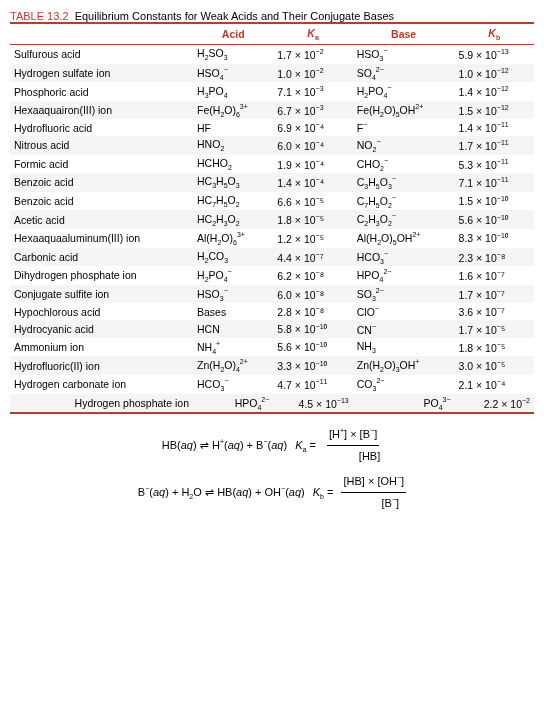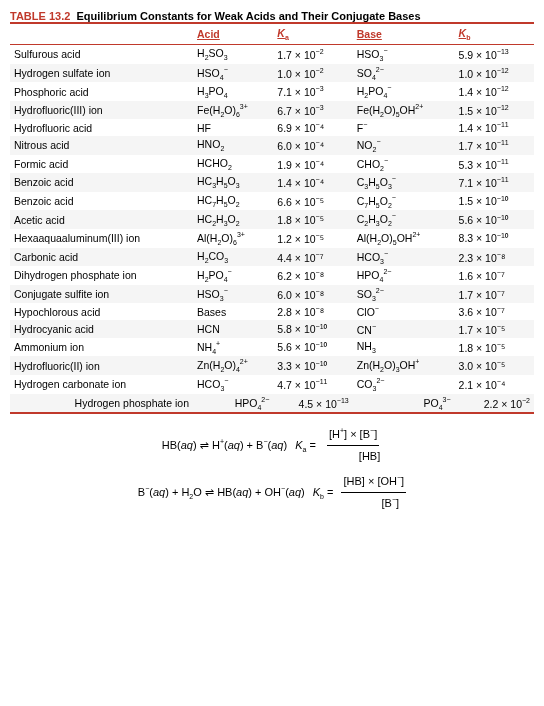--- a/index.html
+++ b/index.html
@@ -6,41 +6,40 @@
     body {
       font-family: Arial, sans-serif;
       font-size: 11px;
       background: #fff;
       width: 544px;
       min-height: 706px;
       padding: 10px;
     }
     .table-title {
       font-size: 11px;
-      font-weight: bold;
+      font-weight: normal;
       margin-bottom: 18px;
       color: #000;
     }
     .table-title span.table-num {
       color: #c0392b;
     }
     table {
       width: 100%;
       border-collapse: collapse;
       font-size: 10.5px;
     }
     th {
       border-top: 2px solid #c0392b;
       border-bottom: 1px solid #c0392b;
       padding: 3px 4px;
-      text-align: left;
+      text-align: center;
       font-weight: bold;
       color: #c0392b;
       white-space: nowrap;
-      text-decoration: underline;
     }
     th.black-header {
       color: #000;
     }
     td {
       padding: 2px 4px;
       vertical-align: middle;
       color: #000;
     }
     tr:nth-child(even) {
@@ -123,21 +122,21 @@
     <td>1.0 × 10<sup>−</sup><sup>1</sup><sup>2</sup></td>
   </tr>
       <tr>
     <td>Phosphoric acid</td>
     <td>H<sub>3</sub>PO<sub>4</sub></td>
     <td>7.1 × 10<sup>−</sup><sup>3</sup></td>
     <td>H<sub>2</sub>PO<sub>4</sub><sup>−</sup></td>
     <td>1.4 × 10<sup>−</sup><sup>1</sup><sup>2</sup></td>
   </tr>
       <tr>
-    <td>Hydrofluoric(III) ion</td>
+    <td>Hexaaquairon(III) ion</td>
     <td>Fe(H<sub>2</sub>O)<sub>6</sub><sup>3</sup><sup>+</sup></td>
     <td>6.7 × 10<sup>−</sup><sup>3</sup></td>
     <td>Fe(H<sub>2</sub>O)<sub>5</sub>OH<sup>2</sup><sup>+</sup></td>
     <td>1.5 × 10<sup>−</sup><sup>1</sup><sup>2</sup></td>
   </tr>
       <tr>
     <td>Hydrofluoric acid</td>
     <td>HF</td>
     <td>6.9 × 10<sup>−</sup>⁴</td>
     <td>F<sup>−</sup></td>

